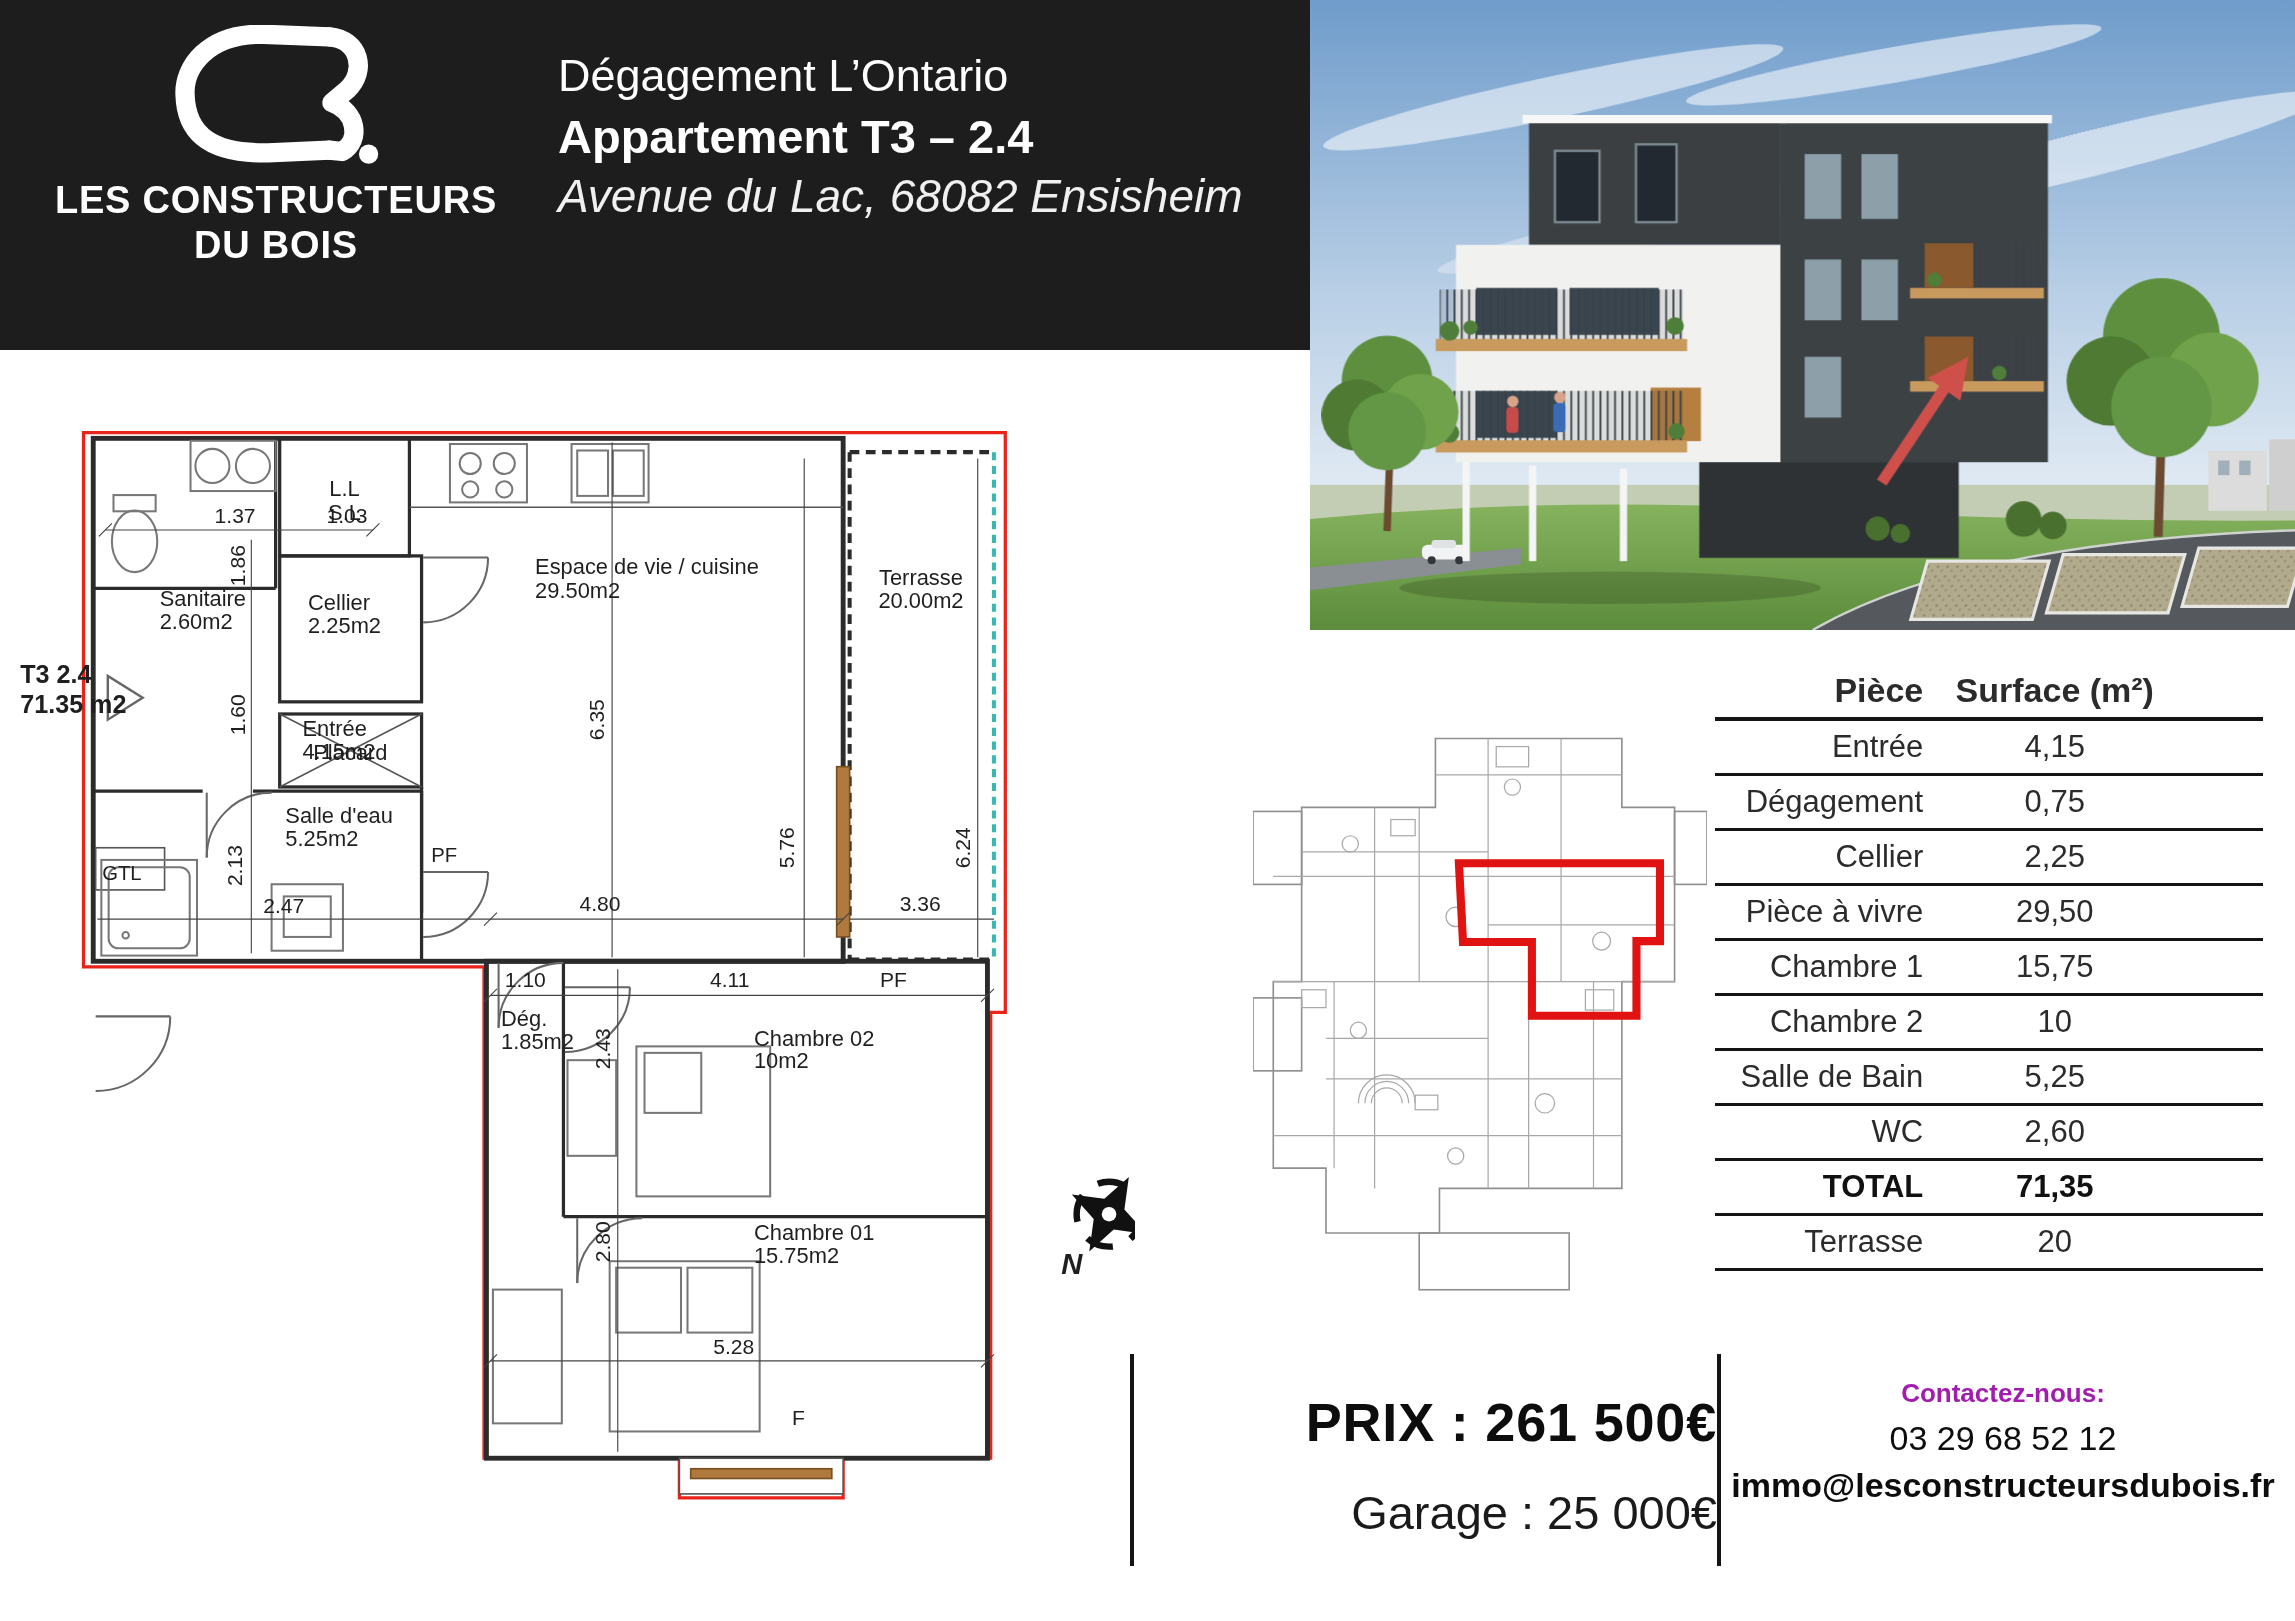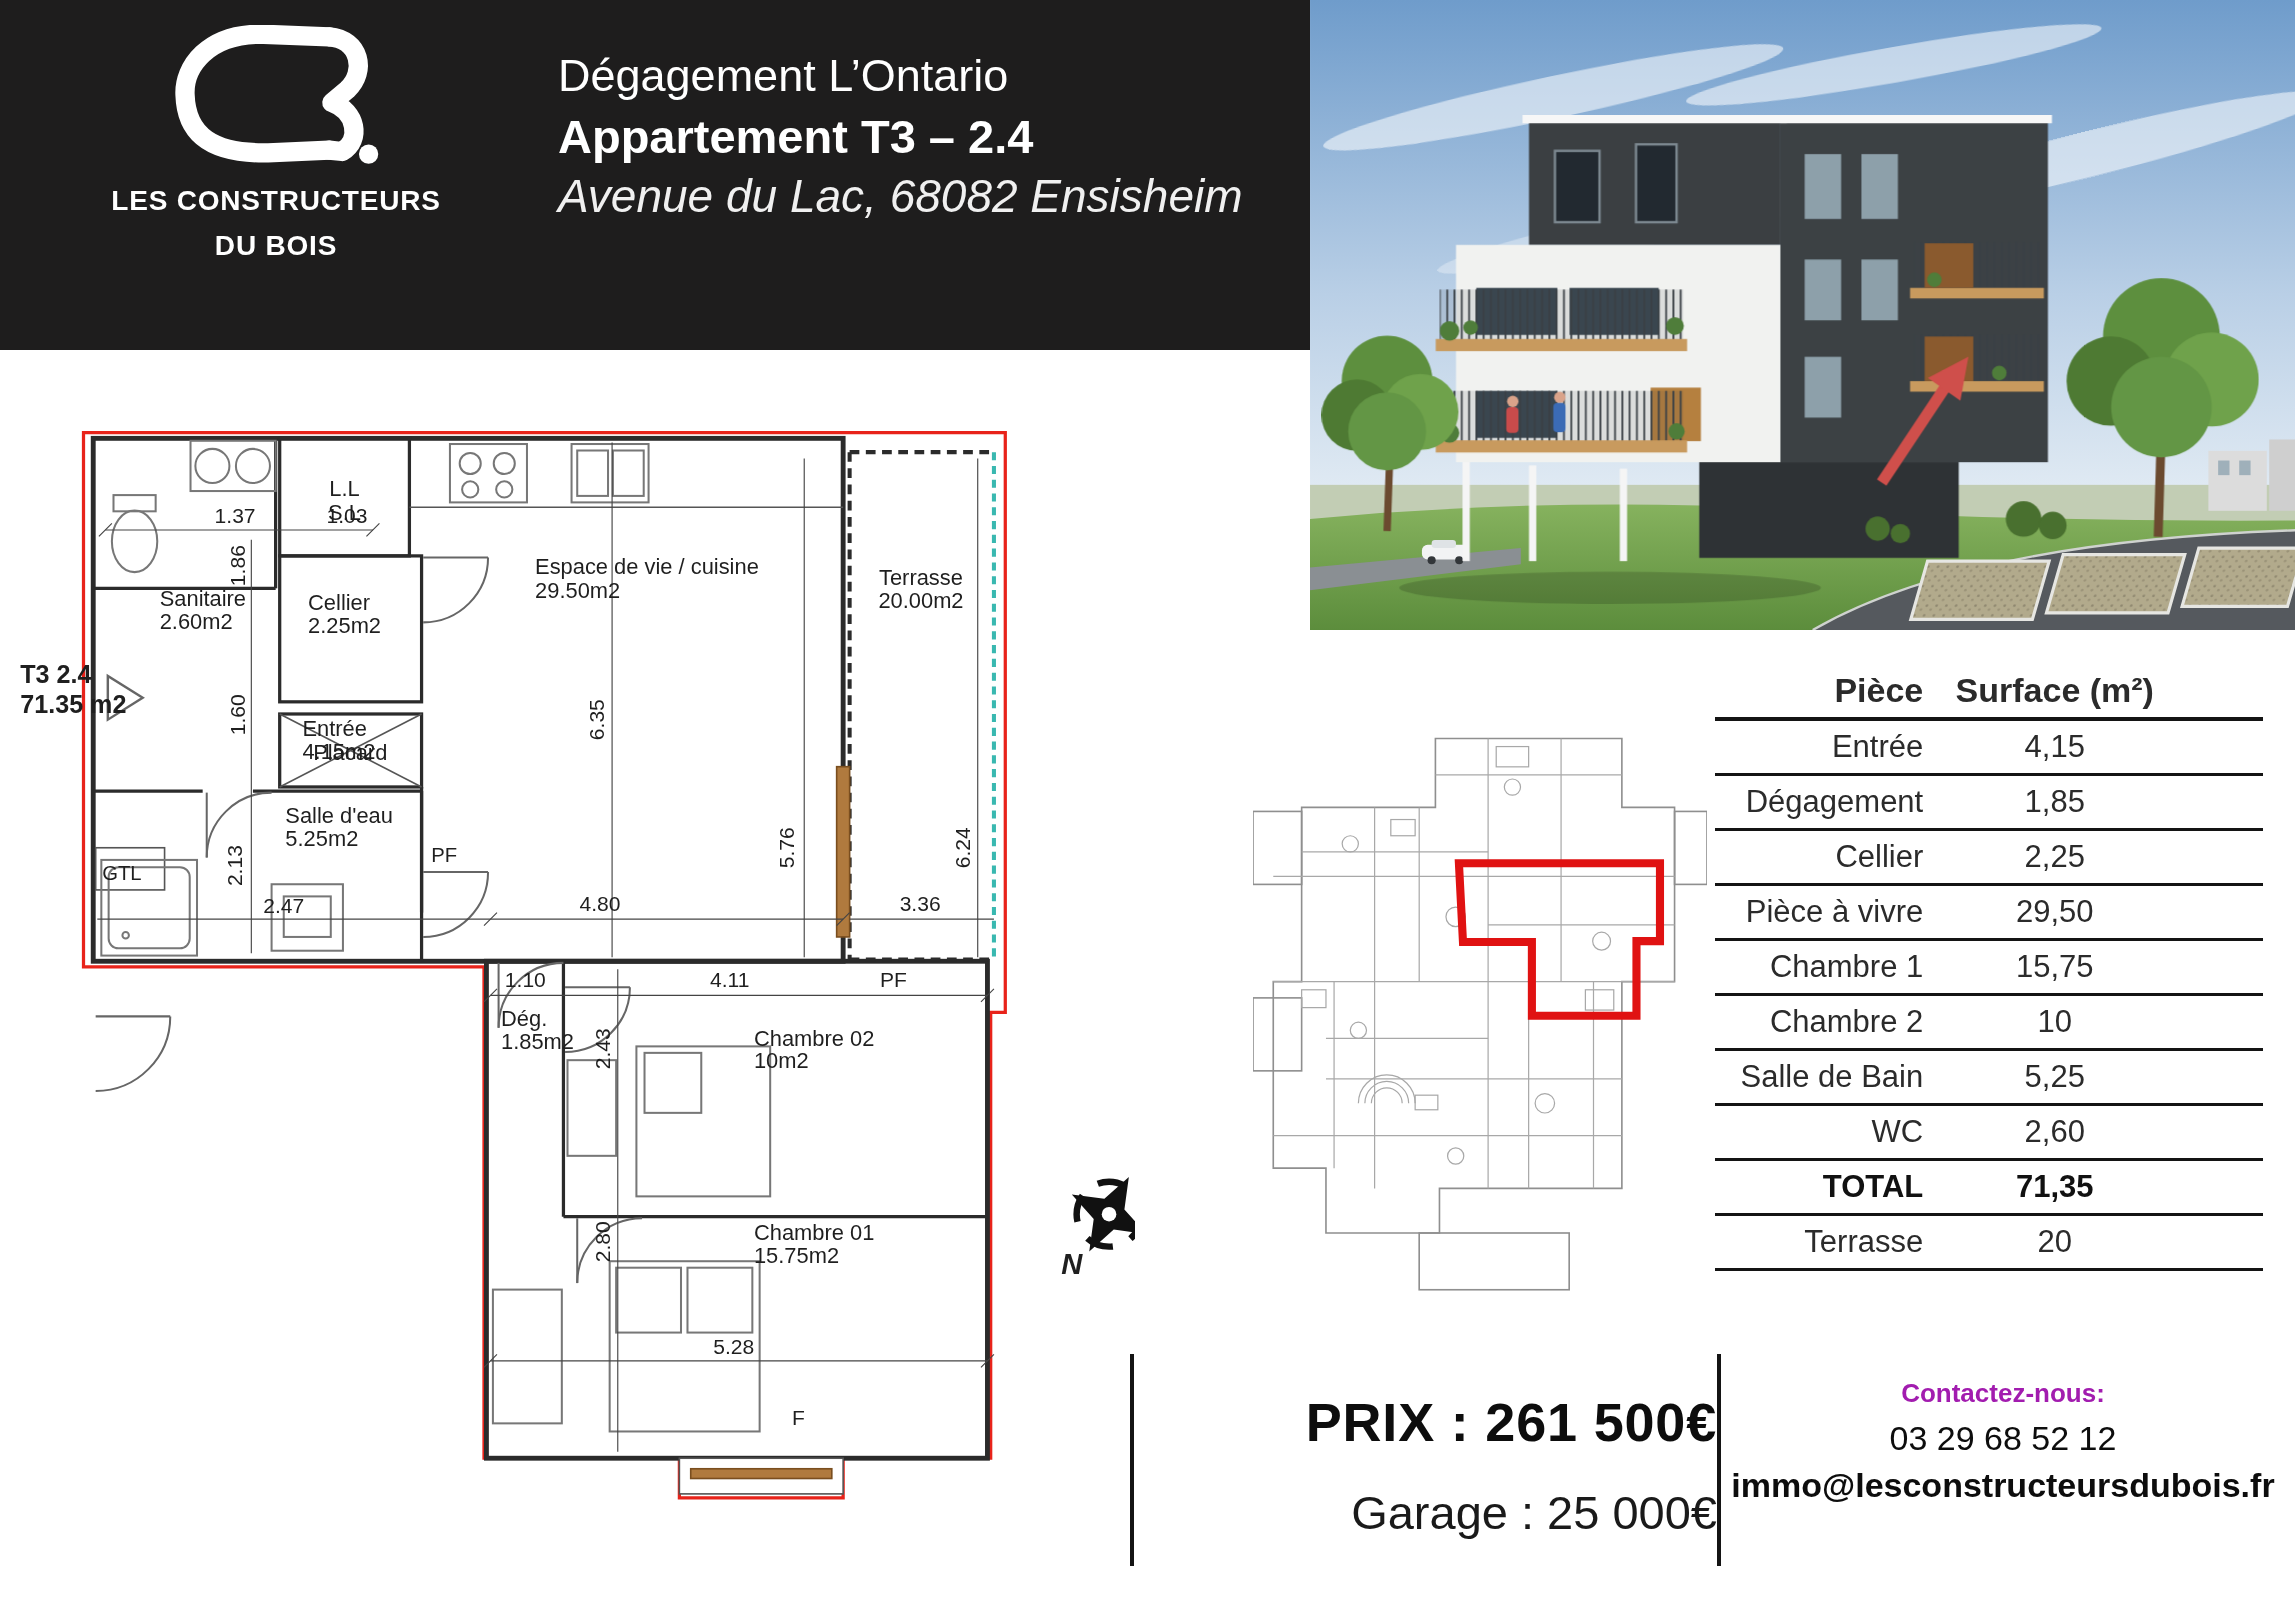--- a/index.html
+++ b/index.html
@@ -3,21 +3,21 @@
 <meta charset="utf-8">
 <style>
   html,body{margin:0;padding:0;background:#ffffff;}
   .page{position:relative;width:2295px;height:1622px;background:#fff;overflow:hidden;
         font-family:"Liberation Sans",sans-serif;color:#141414;}
 
   
   .band{position:absolute;left:0;top:0;width:1310px;height:350px;background:#1e1d1d;}
   .logo{position:absolute;left:49px;top:18px;width:454px;text-align:center;color:#fff;}
   .logo svg{display:block;margin:6.5px auto 14.6px auto;}
-  .logo-line{font-weight:bold;font-size:28px;letter-spacing:0.8px;line-height:45px;white-space:nowrap;}
+  .logo-line{font-weight:bold;font-size:38px;letter-spacing:0.8px;line-height:45px;white-space:nowrap;}
   .head-text{position:absolute;left:558px;top:47px;color:#fff;}
   .ht1{font-size:45px;font-weight:400;line-height:58px;}
   .ht2{font-size:47px;font-weight:800;line-height:63px;}
   .ht3{font-size:46px;font-style:italic;font-weight:300;line-height:57px;color:#f0f0f0;}
 
   
   .photo{position:absolute;left:1310px;top:0;width:986px;height:630px;overflow:hidden;}
 
   
   .floorplan{position:absolute;left:0;top:418px;width:1135px;height:1123px;}
@@ -411,21 +411,21 @@
       <div class="t-spacer"></div>
     </div>
     <div>
         <div class="t-row">
           <div class="t-label">Entrée</div>
           <div class="t-value">4,15</div>
           <div class="t-spacer"></div>
         </div>
         <div class="t-row">
           <div class="t-label">Dégagement</div>
-          <div class="t-value">1,85</div>
+          <div class="t-value">0,75</div>
           <div class="t-spacer"></div>
         </div>
         <div class="t-row">
           <div class="t-label">Cellier</div>
           <div class="t-value">2,25</div>
           <div class="t-spacer"></div>
         </div>
         <div class="t-row">
           <div class="t-label">Pièce à vivre</div>
           <div class="t-value">29,50</div>

